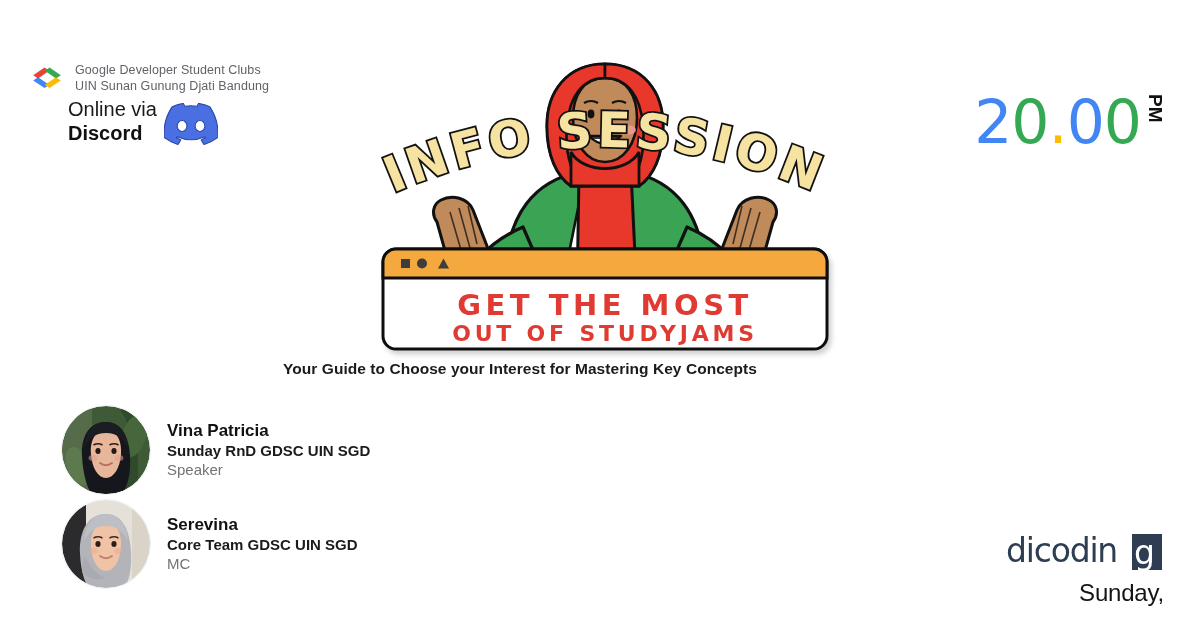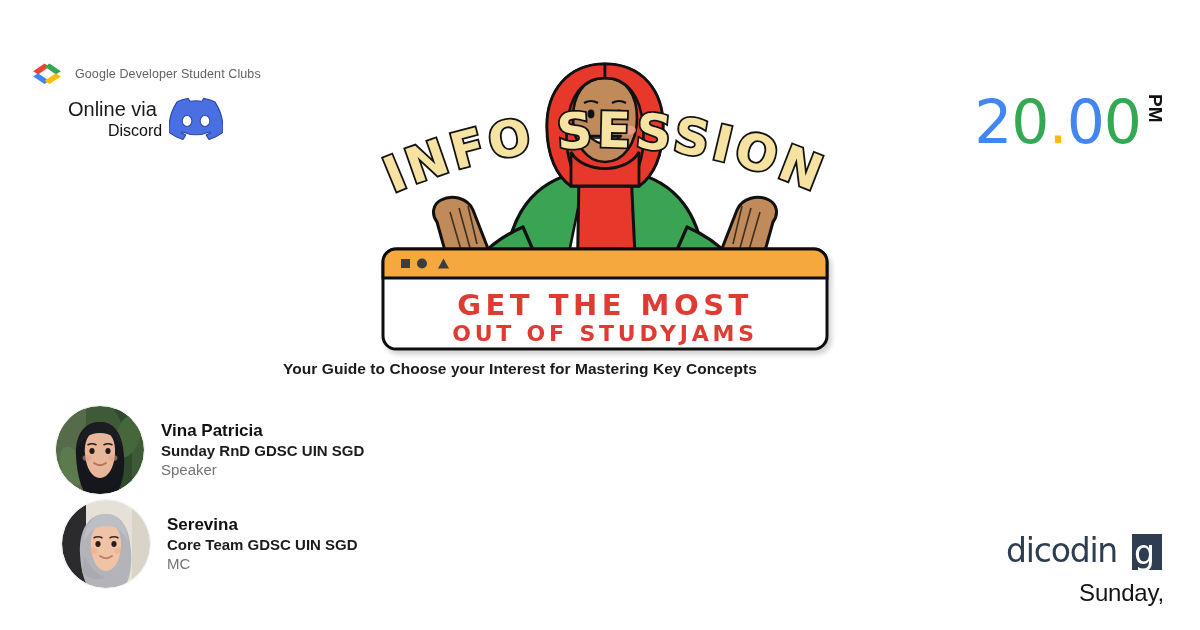--- a/index.html
+++ b/index.html
@@ -21,21 +21,21 @@
   .gdsc-l1 { font-size:12.5px; color:#5f6368; letter-spacing:.1px; white-space:nowrap; }
   .gdsc-l2 { font-size:12.5px; color:#5f6368; letter-spacing:.1px; white-space:nowrap; }
 
   
   #discord-block {
     position:absolute; left:68px; top:98px;
     display:flex; align-items:flex-end; gap:7px;
   }
   .discord-words { line-height:1.18; }
   .dw-1 { font-size:20px; color:#1a1a1a; font-weight:400; }
-  .dw-2 { font-size:16px; color:#111; font-weight:400;margin-left:40px; }
+  .dw-2 { font-size:20px; color:#111; font-weight:700; }
   #discord-icon { width:54px; height:42px; display:block; }
 
   
   #time-block {
     position:absolute; right:34px; top:92px;
     display:flex; align-items:flex-start;
   }
   #time-value {
     font-size:60px; font-weight:400; letter-spacing:-1px;
     font-family:"DejaVu Sans", sans-serif;
@@ -54,21 +54,21 @@
   #hero-svg { width:500px; height:310px; display:block; }
 
   #hero-subtitle {
     position:absolute; left:0; top:360px; width:1040px;
     text-align:center; font-size:15.5px; font-weight:700;
     color:#1b1b1b; letter-spacing:.05px;
   }
 
   
   .person { position:absolute; display:flex; align-items:center; gap:17px; }
-  #person-0 { left:56px; top:406px; }
+  #person-0 { left:62px; top:406px; }
   #person-1 { left:62px; top:500px; }
   .avatar {
     width:88px; height:88px; border-radius:50%;
     overflow:hidden; flex:none; position:relative;
     box-shadow:0 0 0 1px rgba(0,0,0,.06);
   }
   .avatar svg { width:88px; height:88px; display:block; }
   .person-text { line-height:1.26; }
   .p-name { font-size:17px; font-weight:700; color:#111; }
   .p-role { font-size:15px; font-weight:700; color:#1b1b1b; }
@@ -89,20 +89,21 @@
 
 <div id="gdsc-lockup">
   <svg id="gdsc-mark" viewBox="0 0 34 24">
     <path d="M14.5 1.6 L3.2 9.2 L8.0 12.4 L19.2 4.8 Z" fill="#EA4335"></path>
     <path d="M3.2 9.2 L14.5 16.8 L19.2 13.6 L8.0 6.0 Z" fill="#4285F4" transform="translate(0,5.2)"></path>
     <path d="M19.5 1.6 L30.8 9.2 L26.0 12.4 L14.8 4.8 Z" fill="#34A853"></path>
     <path d="M30.8 9.2 L19.5 16.8 L14.8 13.6 L26.0 6.0 Z" fill="#FBBC04" transform="translate(0,5.2)"></path>
   </svg>
   <div class="gdsc-text">
     <div class="gdsc-l1">Google Developer Student Clubs</div>
+    <div class="gdsc-l2">UIN Sunan Gunung Djati Bandung</div>
   </div>
 </div>
 
 <div id="discord-block">
   <div class="discord-words">
     <div class="dw-1">Online via</div>
     <div class="dw-2">Discord</div>
   </div>
   <svg id="discord-icon" viewBox="0 0 71 55">
     <path fill="#4a6fe3" stroke="#2b46a8" stroke-width="1.4" d="M60.1 4.9A58.5 58.5 0 0 0 45.6.4a.22.22 0 0 0-.23.11c-.63 1.12-1.33 2.58-1.82 3.72a54 54 0 0 0-16.23 0A37 37 0 0 0 25.46.51a.23.23 0 0 0-.23-.11A58.3 58.3 0 0 0 10.7 4.9a.2.2 0 0 0-.1.08C1.58 18.7-.9 32.1.31 45.3a.24.24 0 0 0 .1.17 58.8 58.8 0 0 0 17.7 8.95.23.23 0 0 0 .25-.08 42 42 0 0 0 3.62-5.89.22.22 0 0 0-.12-.31 38.7 38.7 0 0 1-5.53-2.64.23.23 0 0 1-.02-.38c.37-.28.74-.57 1.1-.87a.22.22 0 0 1 .23-.03c11.6 5.3 24.17 5.3 35.63 0a.22.22 0 0 1 .23.02c.36.3.73.6 1.1.88a.23.23 0 0 1-.02.38 36.4 36.4 0 0 1-5.53 2.63.23.23 0 0 0-.12.32 47 47 0 0 0 3.62 5.88.23.23 0 0 0 .25.09 58.6 58.6 0 0 0 17.73-8.95.23.23 0 0 0 .1-.17c1.45-15.25-2.44-28.5-10.33-40.32a.18.18 0 0 0-.1-.09ZM23.73 37.3c-3.5 0-6.38-3.2-6.38-7.15s2.83-7.16 6.38-7.16c3.58 0 6.44 3.24 6.38 7.16 0 3.94-2.83 7.15-6.38 7.15Zm23.59 0c-3.5 0-6.38-3.2-6.38-7.15s2.82-7.16 6.38-7.16c3.58 0 6.43 3.24 6.38 7.16 0 3.94-2.8 7.15-6.38 7.15Z"></path>

